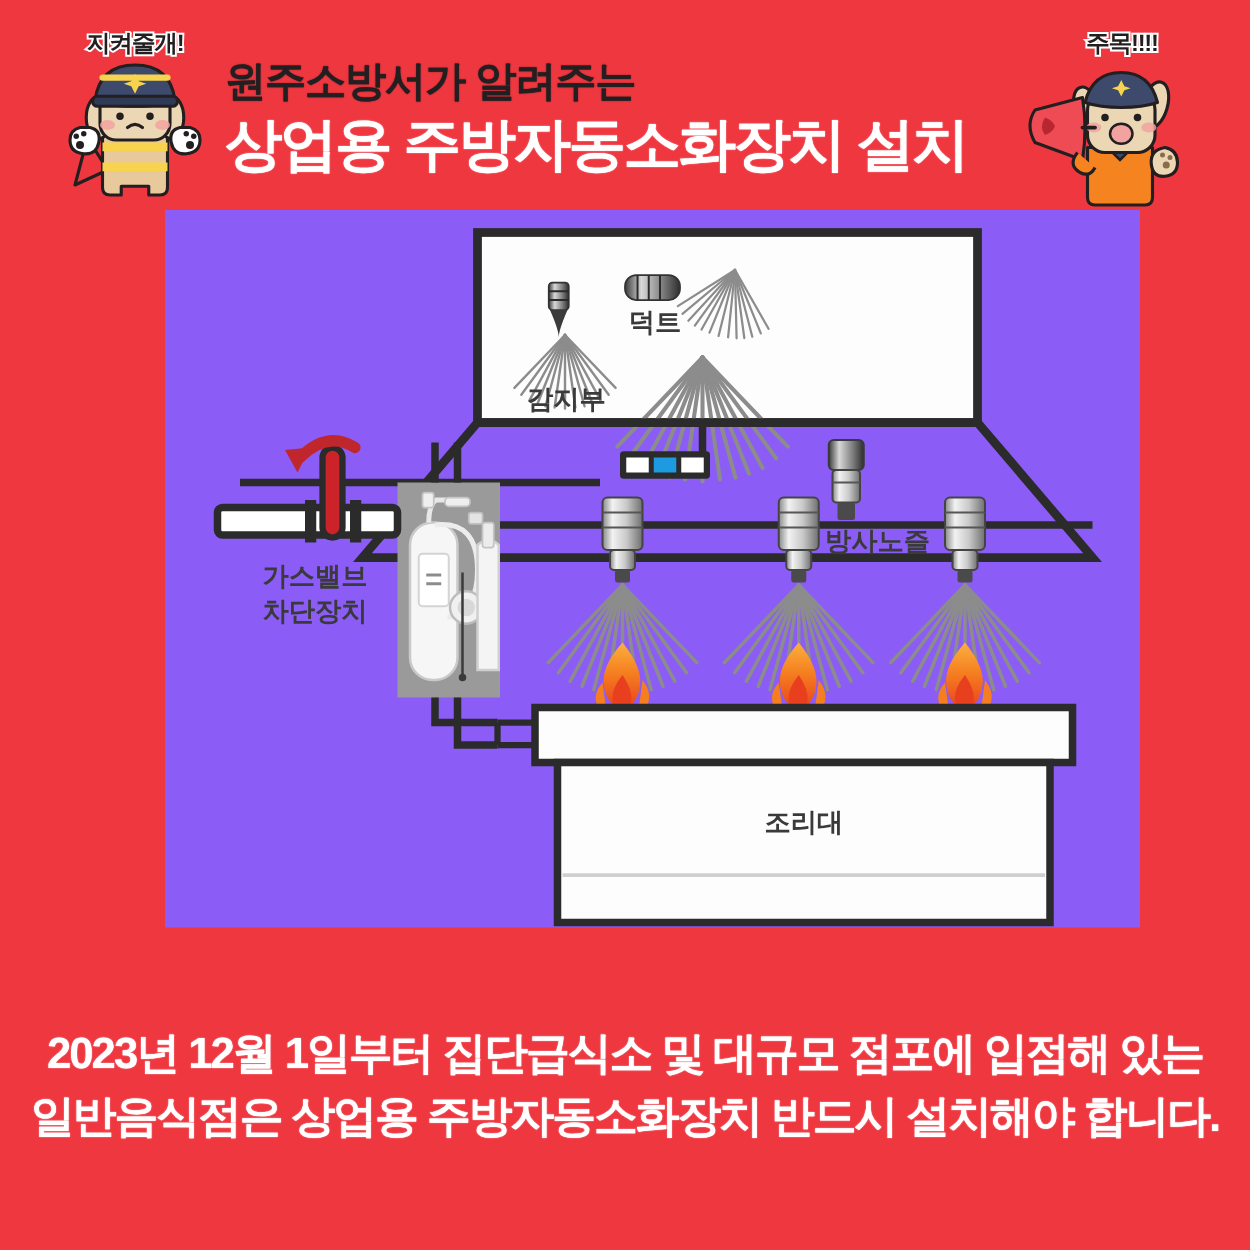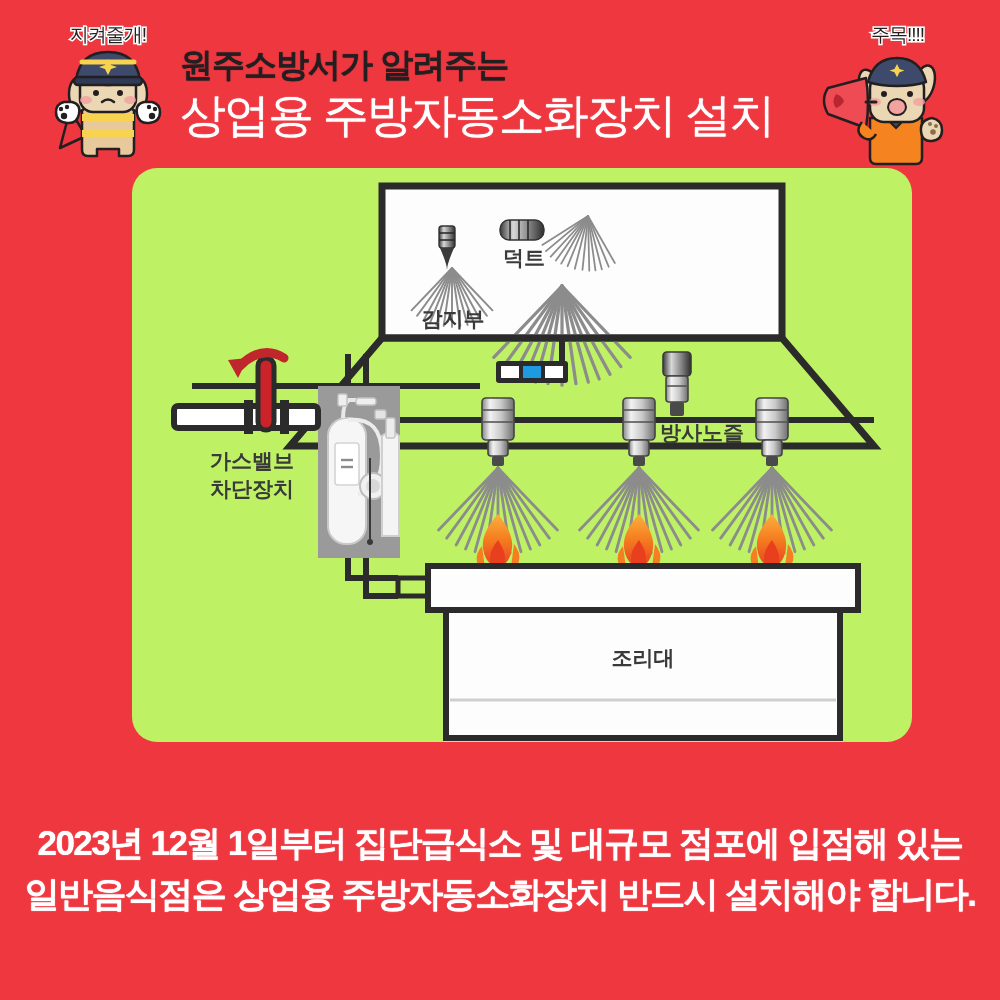--- a/index.html
+++ b/index.html
@@ -40,58 +40,57 @@
     font-weight: 900;
     color: #231f20;
     letter-spacing: -1px;
     line-height: 1.05;
     white-space: nowrap;
     text-shadow: 0 0 1px #231f20;
   }
   .title-main {
     margin-top: 8px;
     font-size: 46px;
-    font-weight: 400;
+    font-weight: 700;
     color: #ffffff;
     letter-spacing: -2px;
     line-height: 1.05;
     white-space: nowrap;
     text-shadow: 0 0 1px #ffffff;
   }
 
   
   .mascot {
     position: absolute;
   }
   .mascot-left { left: 38px; top: 22px; width: 140px; height: 150px; }
   .mascot-right { left: 820px; top: 22px; width: 155px; height: 155px; }
   .mascot-cry {
     position: absolute;
     top: 0;
     width: 100%;
     text-align: center;
     font-size: 19px;
-    font-weight: 400;
+    font-weight: 700;
     color: #231f20;
     letter-spacing: -1px;
     -webkit-text-stroke: 3px #ffffff;
     paint-order: stroke fill;
     white-space: nowrap;
   }
   .mascot-art { position: absolute; left: 0; top: 22px; width: 100%; }
 
   
   .panel {
     position: absolute;
     left: 132px;
     top: 168px;
     width: 780px;
     height: 574px;
-    background: #bef264;
-    border-radius: 25px;
+    background: #8b5cf6;
   }
   .diagram { position: absolute; left: 0; top: 0; width: 780px; height: 574px; }
 
   
   .footer {
     position: absolute;
     left: 0;
     top: 818px;
     width: 1000px;
     text-align: center;

